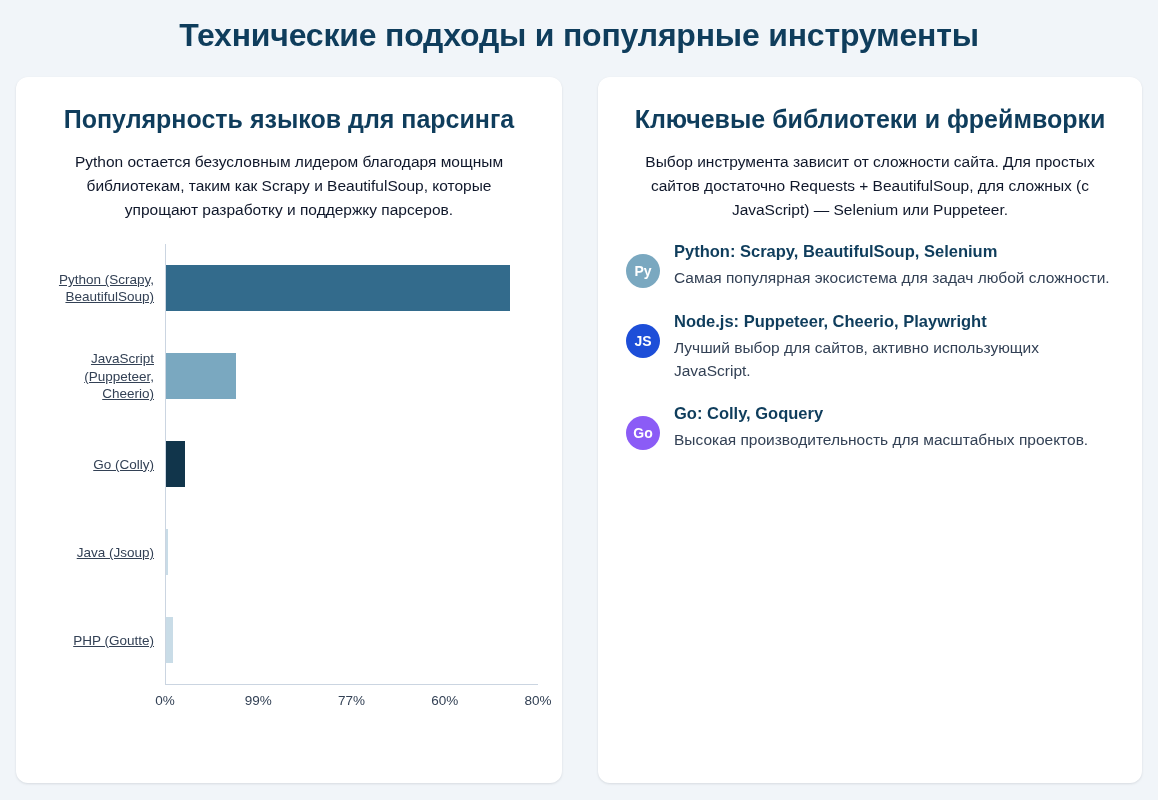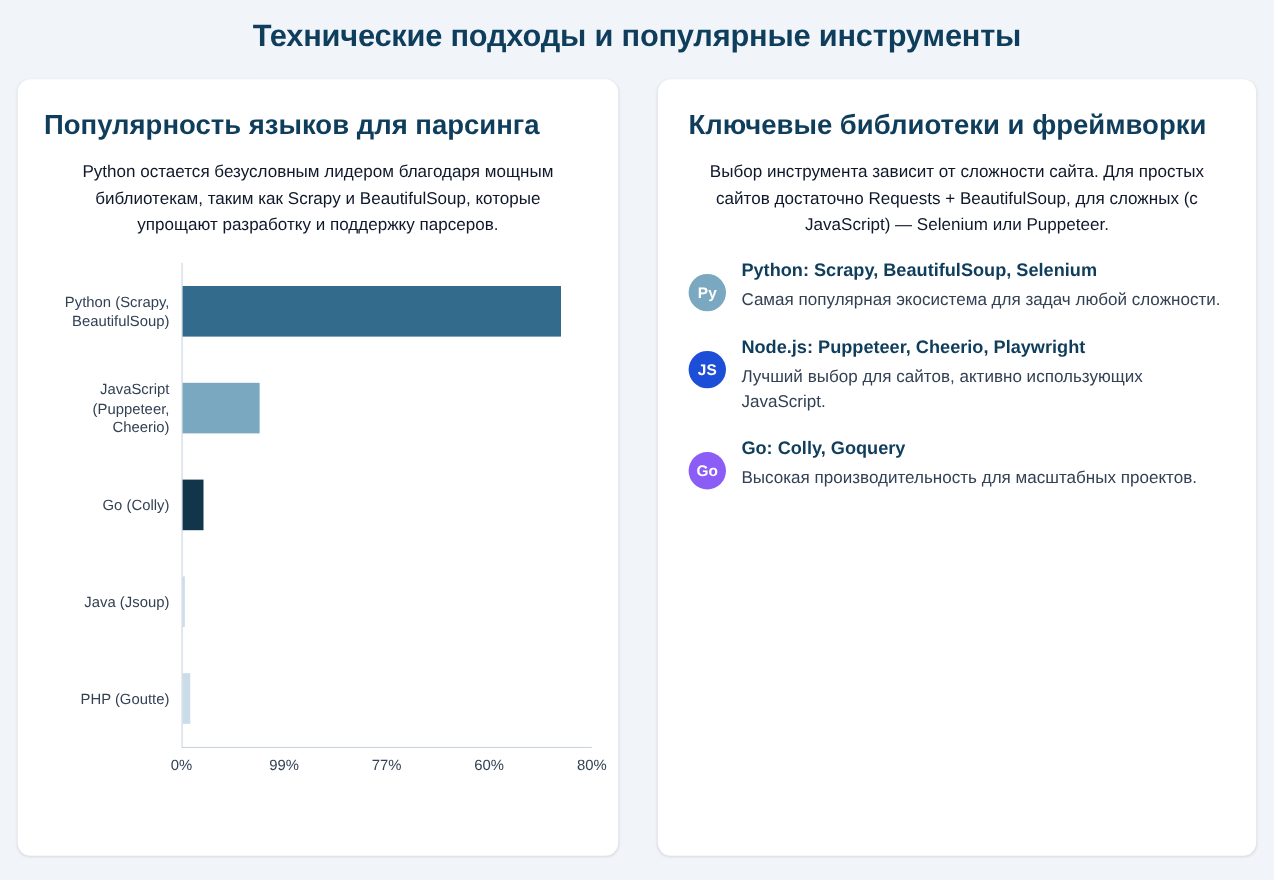--- a/index.html
+++ b/index.html
@@ -16,21 +16,21 @@
   }
   .page {
     width: 1158px;
     height: 800px;
     box-sizing: border-box;
     padding: 0 16px;
     position: relative;
   }
   .page-title {
     text-align: center;
-    font-size: 28px;
+    font-size: 32px;
     font-weight: bold;
     color: #0f3d5c;
     letter-spacing: -0.2px;
     margin: 8px 0 0 0;
     padding-top: 7px;
     line-height: 1.25;
   }
   .cards {
     display: flex;
     gap: 36px;
@@ -48,21 +48,21 @@
     width: 548px;
     height: 706px;
     padding: 26px 24px 18px 24px;
   }
   .card-right {
     width: 546px;
     height: 706px;
     padding: 26px 28px 18px 28px;
   }
   .card-title {
-    text-align: left;
+    text-align: center;
     font-size: 25px;
     font-weight: bold;
     color: #0f3d5c;
     line-height: 1.33;
     margin: 0 0 14px 0;
   }
   .card-sub {
     text-align: center;
     font-size: 15.5px;
     color: #0f172a;
@@ -89,20 +89,21 @@
     height: 88px;
   }
   .chart-label {
     width: 125px;
     text-align: right;
     padding-right: 11px;
     font-size: 13.5px;
     color: #334155;
     line-height: 1.28;
     box-sizing: border-box;
+    text-decoration: underline;
   }
   .chart-plot {
     position: relative;
     flex: 1;
     height: 100%;
     border-left: 1px solid #cbd5e1;
     box-sizing: border-box;
   }
   .bar {
     position: absolute;

